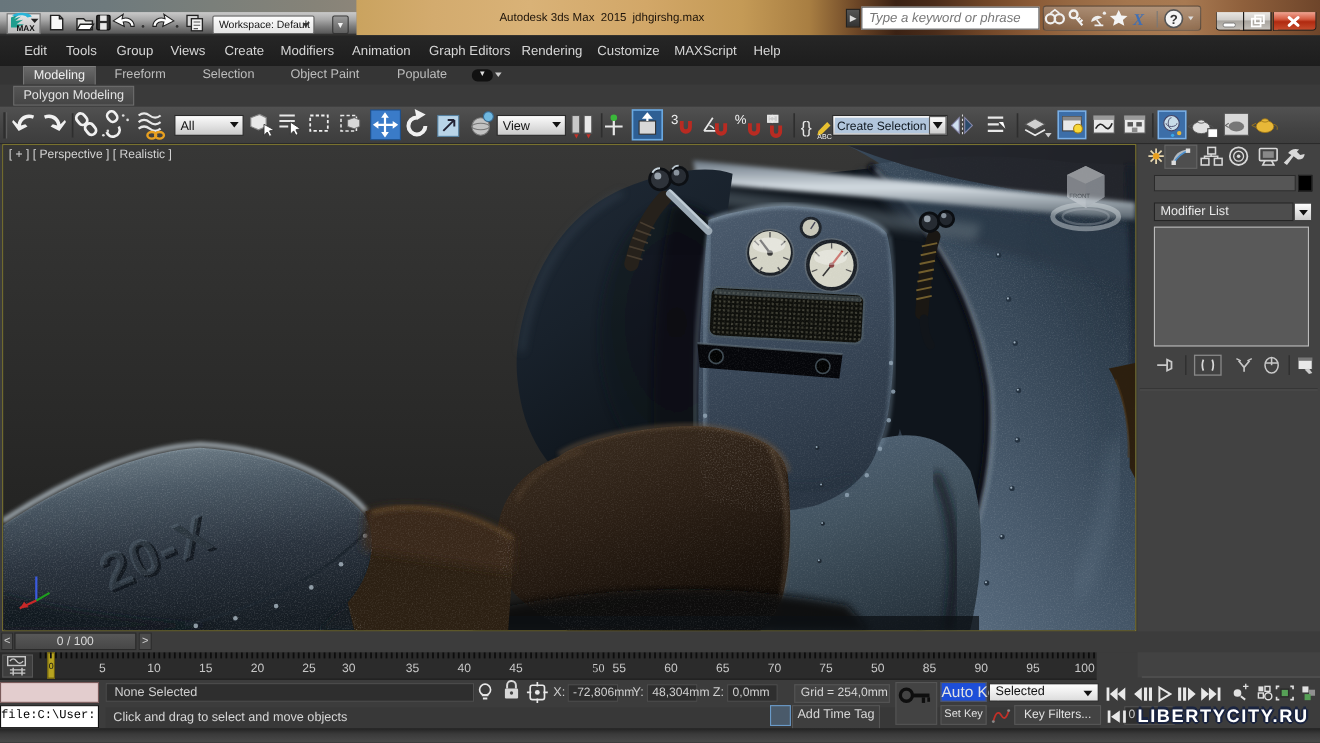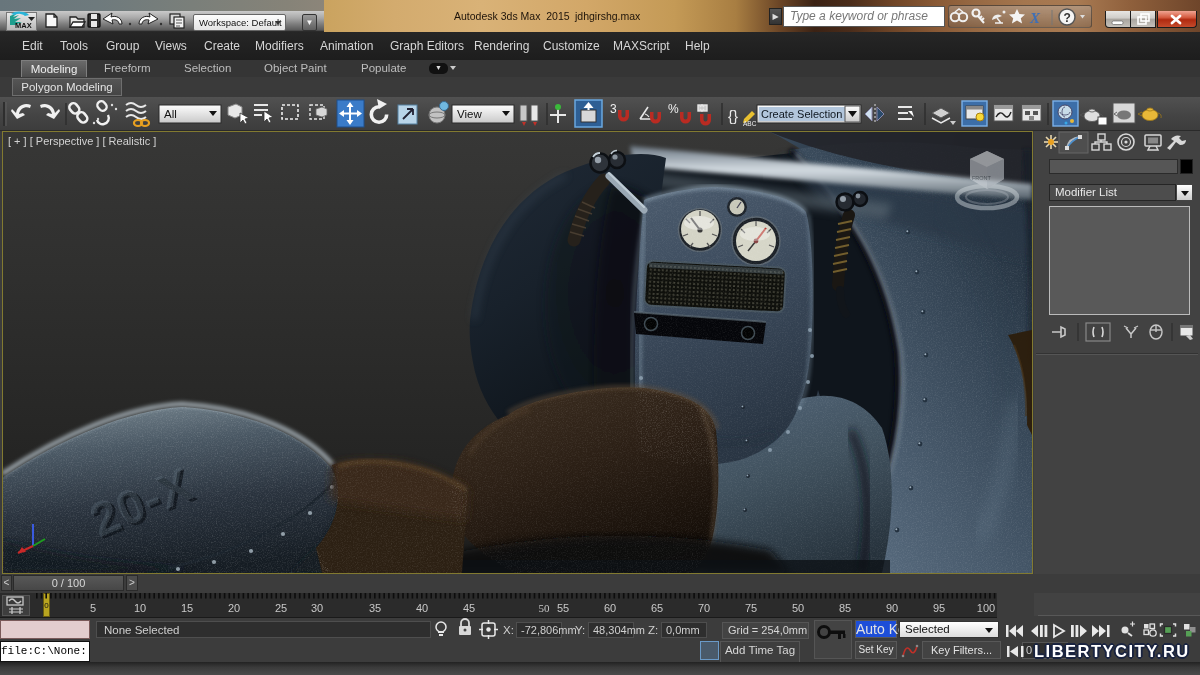--- a/index.html
+++ b/index.html
@@ -1271,22 +1271,23 @@
   <div class="rnum" style="left:657px;">65</div>
   <div class="rnum" style="left:704px;">70</div>
   <div class="rnum" style="left:751px;">75</div>
   <div class="rnum" style="left:798px;">50</div>
   <div class="rnum" style="left:845px;">85</div>
   <div class="rnum" style="left:892px;">90</div>
   <div class="rnum" style="left:939px;">95</div>
   <div class="rnum" style="left:986px;">100</div>
   <div class="abs" id="statusarea"></div>
   <div class="abs" id="pinkbox"></div>
-  <div class="abs" id="filebox">file:C:\None:</div>
+  <div class="abs" id="filebox">file:C:\User:</div>
   <div class="abs" id="nonesel">None Selected</div>
+  <div class="abs" id="promptline">Click and drag to select and move objects</div>
   <div class="coordlab" style="left:503px;">X:</div>
   <div class="coordfield" style="left:516px;width:46px;">-72,806mm</div>
   <div class="coordlab" style="left:575px;">Y:</div>
   <div class="coordfield" style="left:588px;width:46px;">48,304mm</div>
   <div class="coordlab" style="left:648px;">Z:</div>
   <div class="coordfield" style="left:661px;width:46px;">0,0mm</div>
   <div class="abs" id="gridfield">Grid = 254,0mm</div>
   <div class="abs" id="keybtn"></div>
   <div class="abs" id="autokey">Auto Key</div>
   <div class="abs" id="setkey">Set Key</div>

